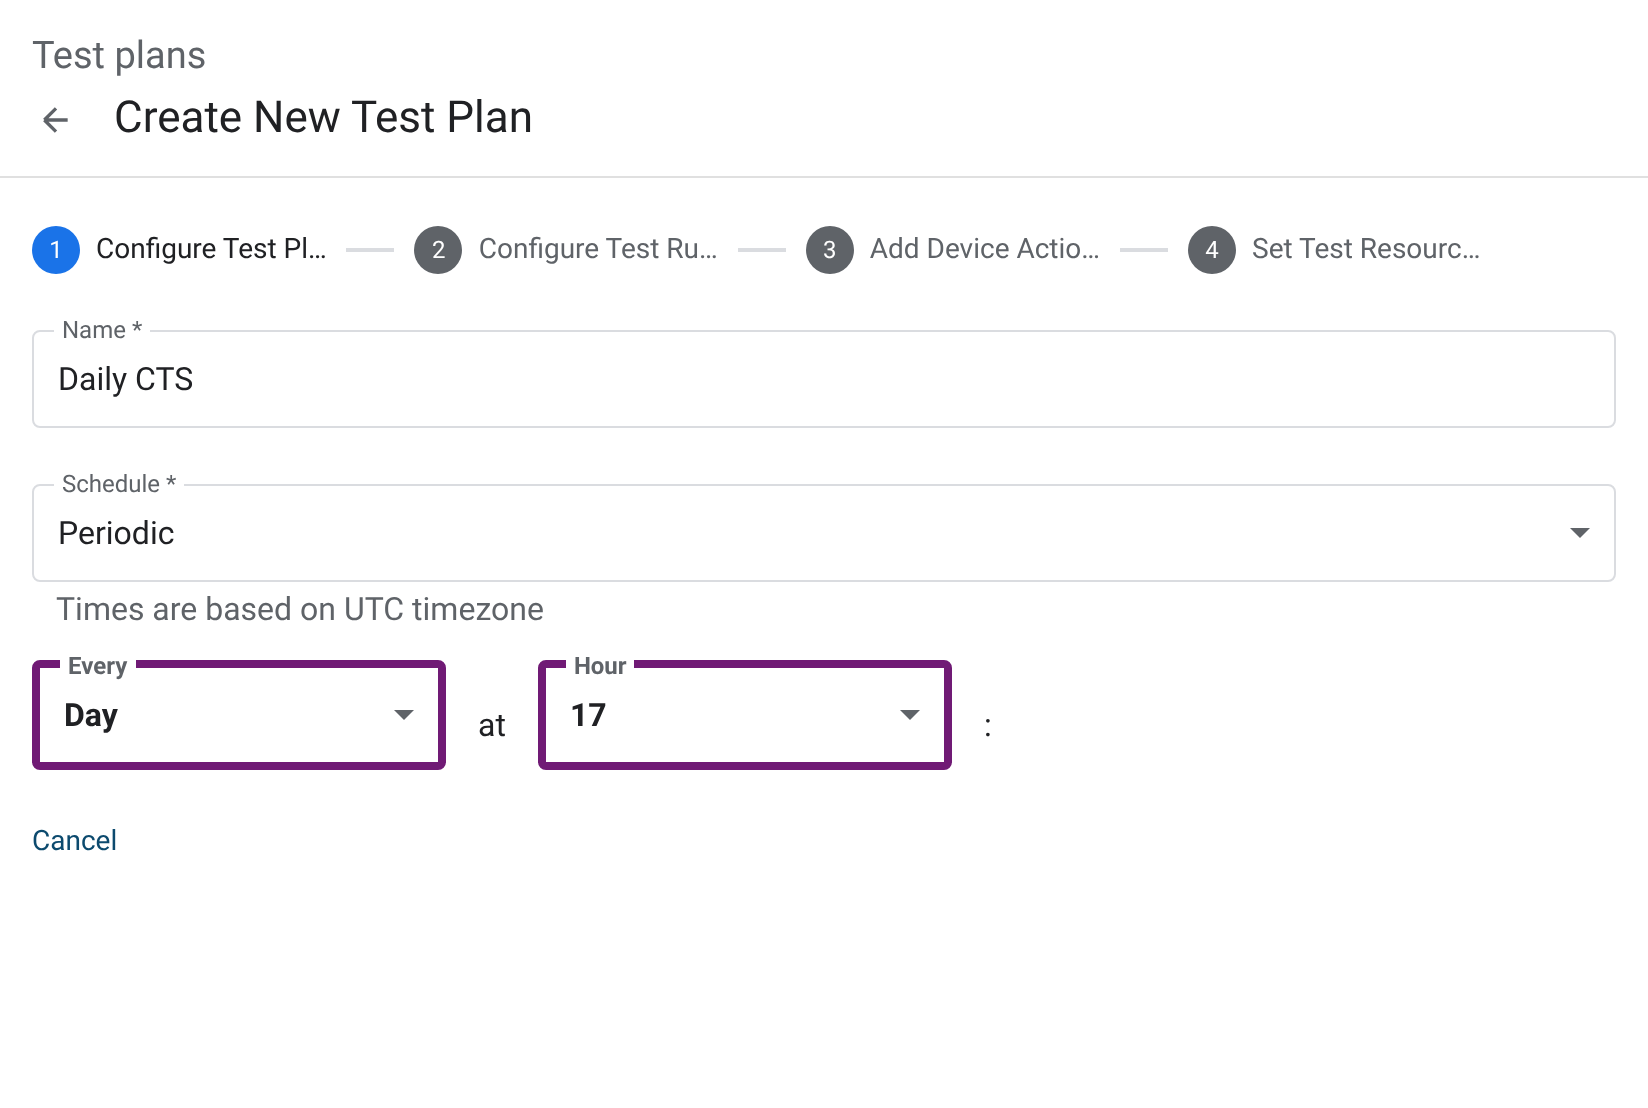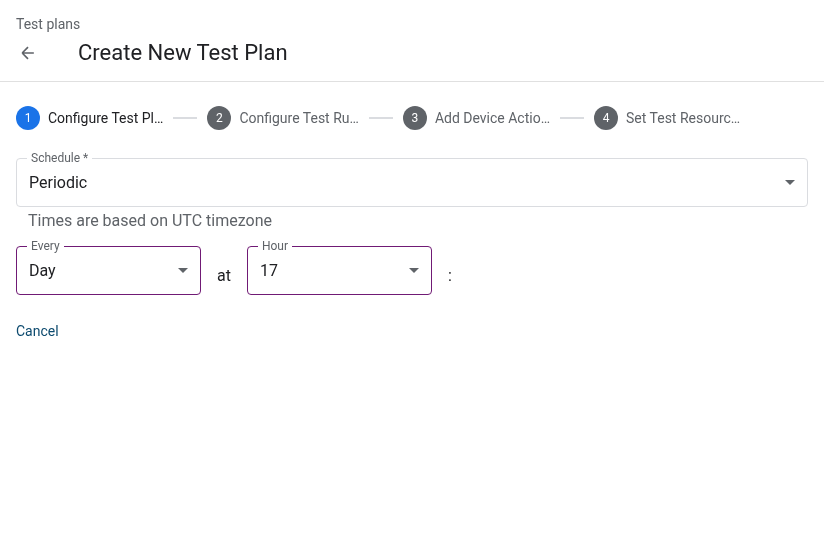--- a/index.html
+++ b/index.html
@@ -8,28 +8,28 @@
       padding: 0;
     }
     body {
       font-family: Roboto, 'Helvetica Neue', Arial, sans-serif;
       background: #fff;
       width: 824px;
       color: #202124;
     }
     .breadcrumb {
       padding: 16px 16px 8px 16px;
-      font-size: 14px;
+      font-size: 19px;
       color: #5f6368;
     }
     .header-row {
       display: flex;
       align-items: center;
       padding: 0 16px 16px 16px;
-      gap: 38px;
+      gap: 17px;
     }
     .back-arrow {
       width: 24px;
       height: 24px;
       display: flex;
       align-items: center;
       justify-content: center;
       cursor: pointer;
       color: #5f6368;
     }
@@ -177,23 +177,24 @@
       margin-bottom: 16px;
     }
     .schedule-row {
       display: flex;
       align-items: center;
       gap: 16px;
       margin-bottom: 28px;
     }
     .schedule-field {
       position: relative;
-      border: 1px solid #701a75;
+      border: 4px solid #701a75;
       border-radius: 4px;
-      width: 185px;
+      width: 207px;
+      font-weight: bold;
     }
     .schedule-sep {
       font-size: 16px;
       color: #202124;
       padding-top: 10px;
     }
     .actions {
       display: flex;
       align-items: center;
       gap: 32px;
@@ -250,20 +251,24 @@
       <div class="step-circle inactive">3</div>
       <div class="step-label inactive">Add Device Actio…</div>
     </div>
     <div class="step-connector"></div>
     <div class="step">
       <div class="step-circle inactive">4</div>
       <div class="step-label inactive">Set Test Resourc…</div>
     </div>
   </div>
 
+  <div class="form-field">
+    <span class="field-label">Name *</span>
+    <input class="field-input" type="text" value="Daily CTS" style="">
+  </div>
 
 
   <div class="form-field small-bottom">
     <span class="field-label">Schedule *</span>
     <div class="select-field">
       <span class="select-value">Periodic</span>
       <span class="dropdown-arrow"></span>
     </div>
   </div>
   <div class="hint-text">Times are based on UTC timezone</div>

